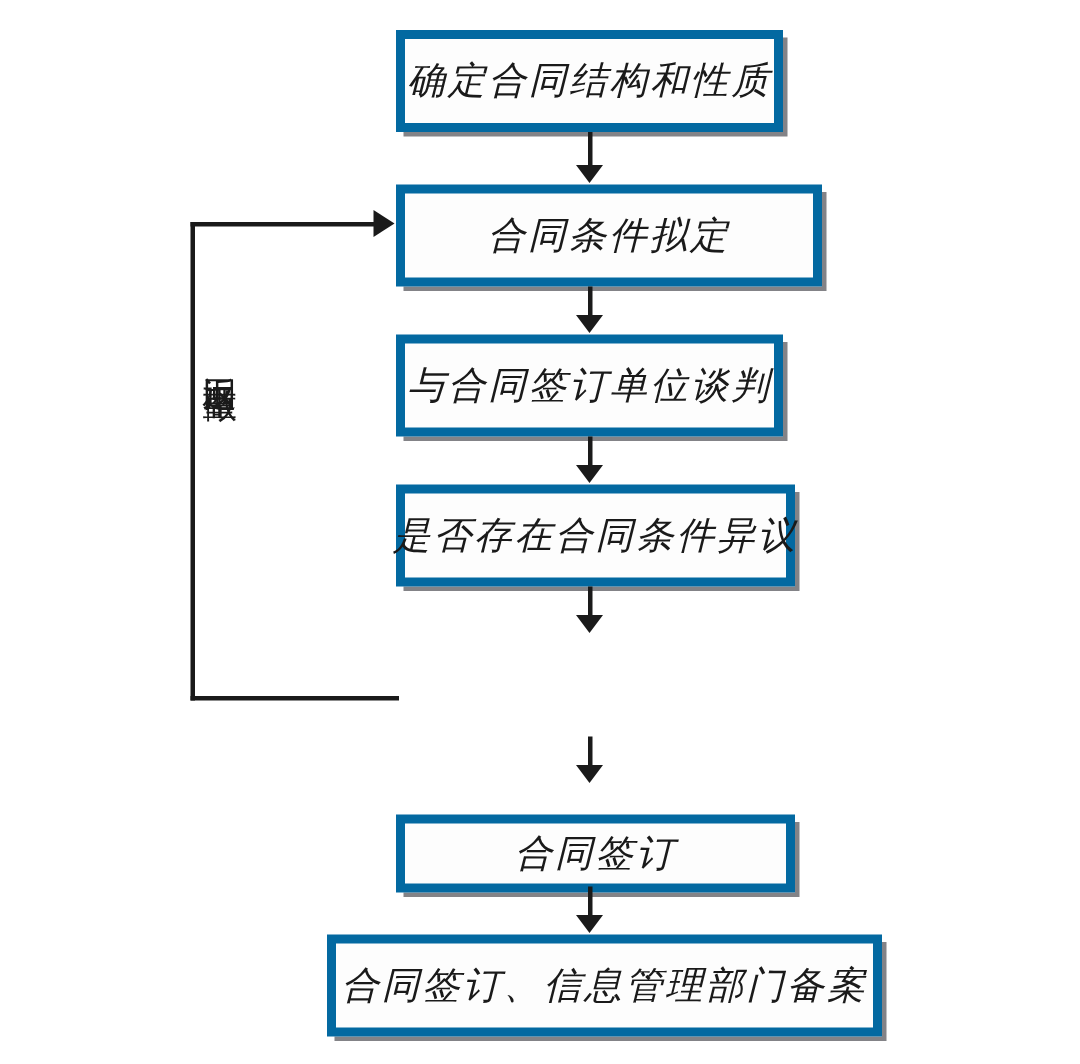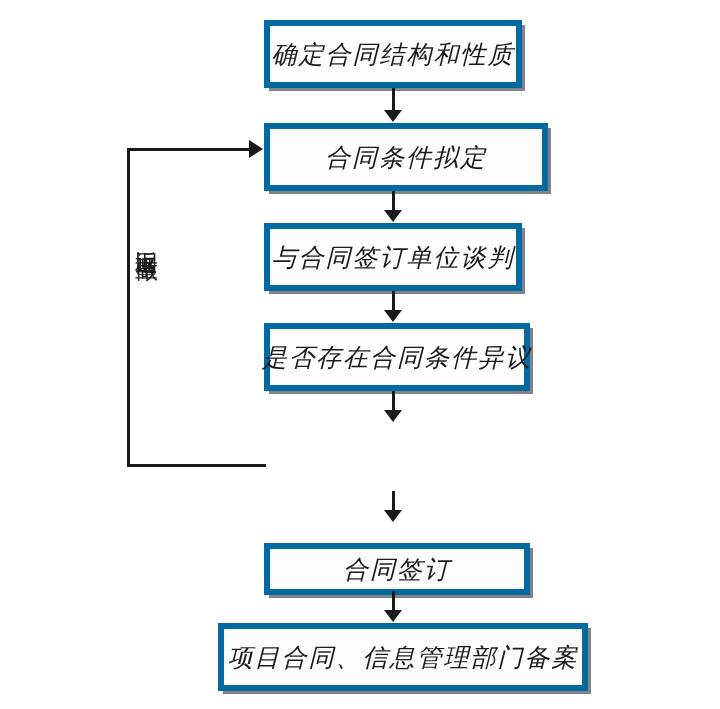--- a/index.html
+++ b/index.html
@@ -144,21 +144,21 @@
   <div class="node" id="node-3">
     <span class="node-label">是否存在合同条件异议</span>
   </div>
 
 
   <div class="node" id="node-5">
     <span class="node-label">合同签订</span>
   </div>
 
   <div class="node" id="node-6">
-    <span class="node-label">项目合同、信息管理部门备案</span>
+    <span class="node-label">合同签订、信息管理部门备案</span>
   </div>
 
   <div class="connector" id="conn-0"></div>
   <div class="arrowhead" id="head-0"></div>
 
   <div class="connector" id="conn-1"></div>
   <div class="arrowhead" id="head-1"></div>
 
   <div class="connector" id="conn-2"></div>
   <div class="arrowhead" id="head-2"></div>

